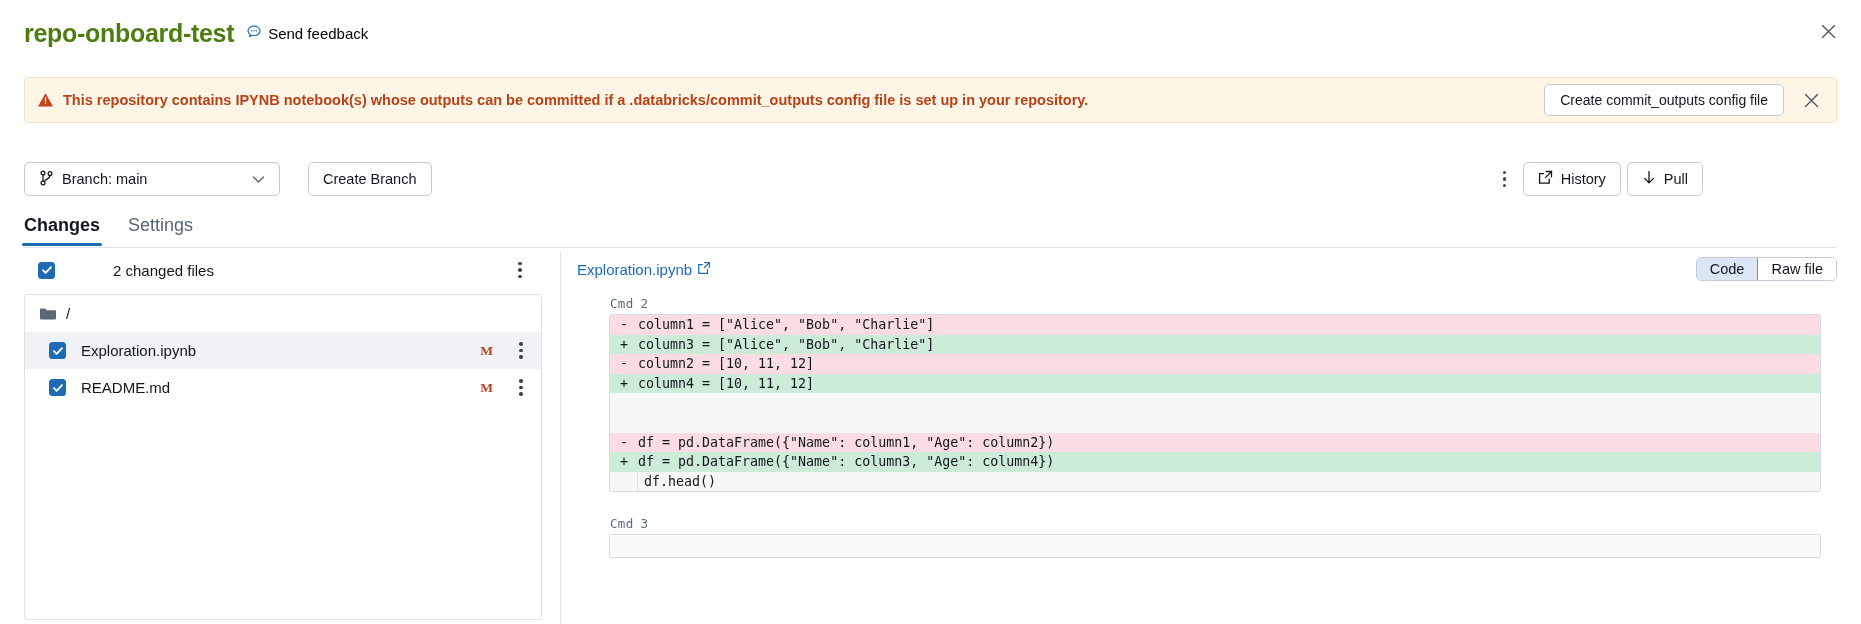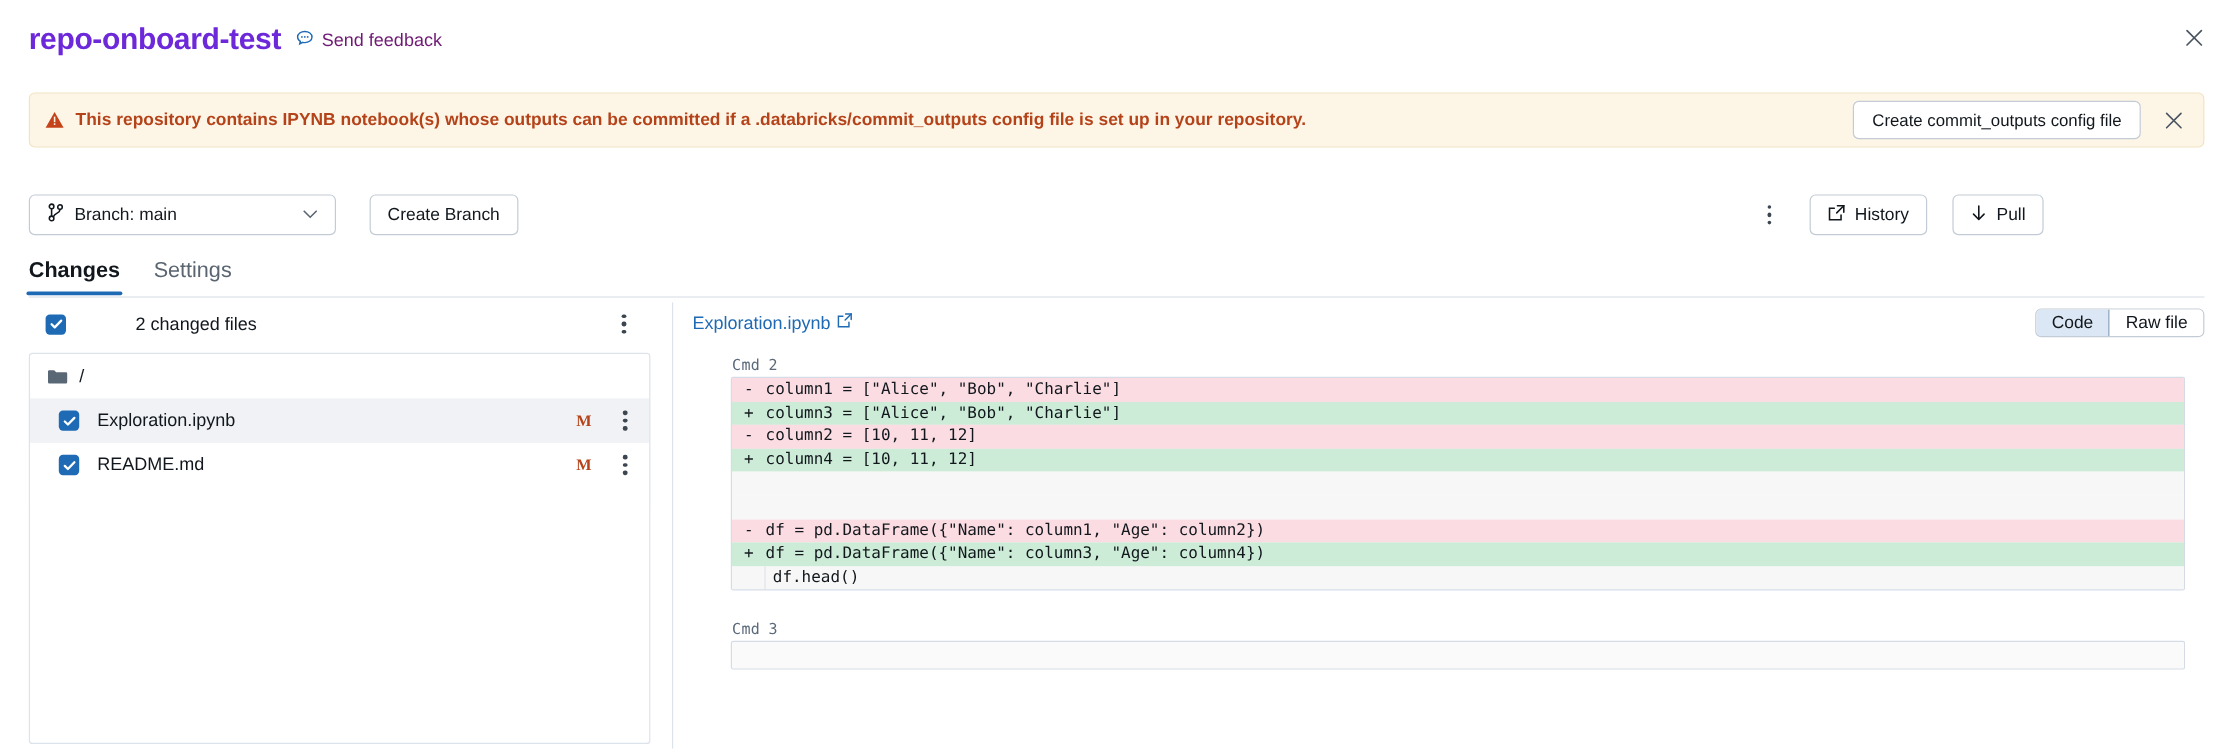--- a/index.html
+++ b/index.html
@@ -15,28 +15,28 @@
 
   
   .header {
     position: absolute; left: 0; top: 0; width: 1861px; height: 62px;
   }
   .title-row {
     position: absolute; left: 24px; top: 21px;
     display: flex; align-items: center; gap: 12px;
   }
   .repo-title {
-    font-size: 25px; font-weight: 700; letter-spacing: -0.3px; color: #6d28d9;
+    font-size: 25px; font-weight: 700; letter-spacing: -0.3px; color: #4d7c0f;
     line-height: 1;
   }
   .feedback-link {
     display: flex; align-items: center; gap: 6px;
     color: #1f6ab5; font-size: 15px; cursor: pointer;
   }
-  .feedback-link .fb-text { color:#701a75; }
+  .feedback-link .fb-text { color:#000000; }
   .close-window {
     position: absolute; right: 19px; top: 17px;
     width: 28px; height: 28px; display:flex; align-items:center; justify-content:center;
     cursor: pointer; color:#4a5561;
   }
 
   
   .banner {
     position: absolute; left: 24px; top: 77px; width: 1813px; height: 46px;
     background: #fdf6e7; border: 1px solid #f2e3c2; border-radius: 5px;
@@ -73,21 +73,21 @@
     display: inline-flex; align-items: center; gap: 8px; padding: 0 14px;
     font-family: "Liberation Sans", sans-serif; white-space: nowrap;
   }
   .branch-select {
     position: absolute; left: 0; top: 0; width: 256px; justify-content: flex-start;
   }
   .branch-select .caret { margin-left: auto; color:#5a6570; }
   .create-branch { position: absolute; left: 284px; top: 0; }
 
   .toolbar-right {
-    position: absolute; right: 0; top: 0; display:flex; align-items:center; gap: 21px;
+    position: absolute; right: 0; top: 0; display:flex; align-items:center; gap: 6px;
   }
   .kebab {
     width: 24px; height: 30px; display:flex; flex-direction:column;
     align-items:center; justify-content:center; gap:3px; cursor:pointer;
   }
   .kebab i { width:3.5px; height:3.5px; border-radius:50%; background:#3c4650; display:block; }
 
   
   .tabs {
     position: absolute; left: 24px; top: 215px; width: 1813px; height: 33px;

